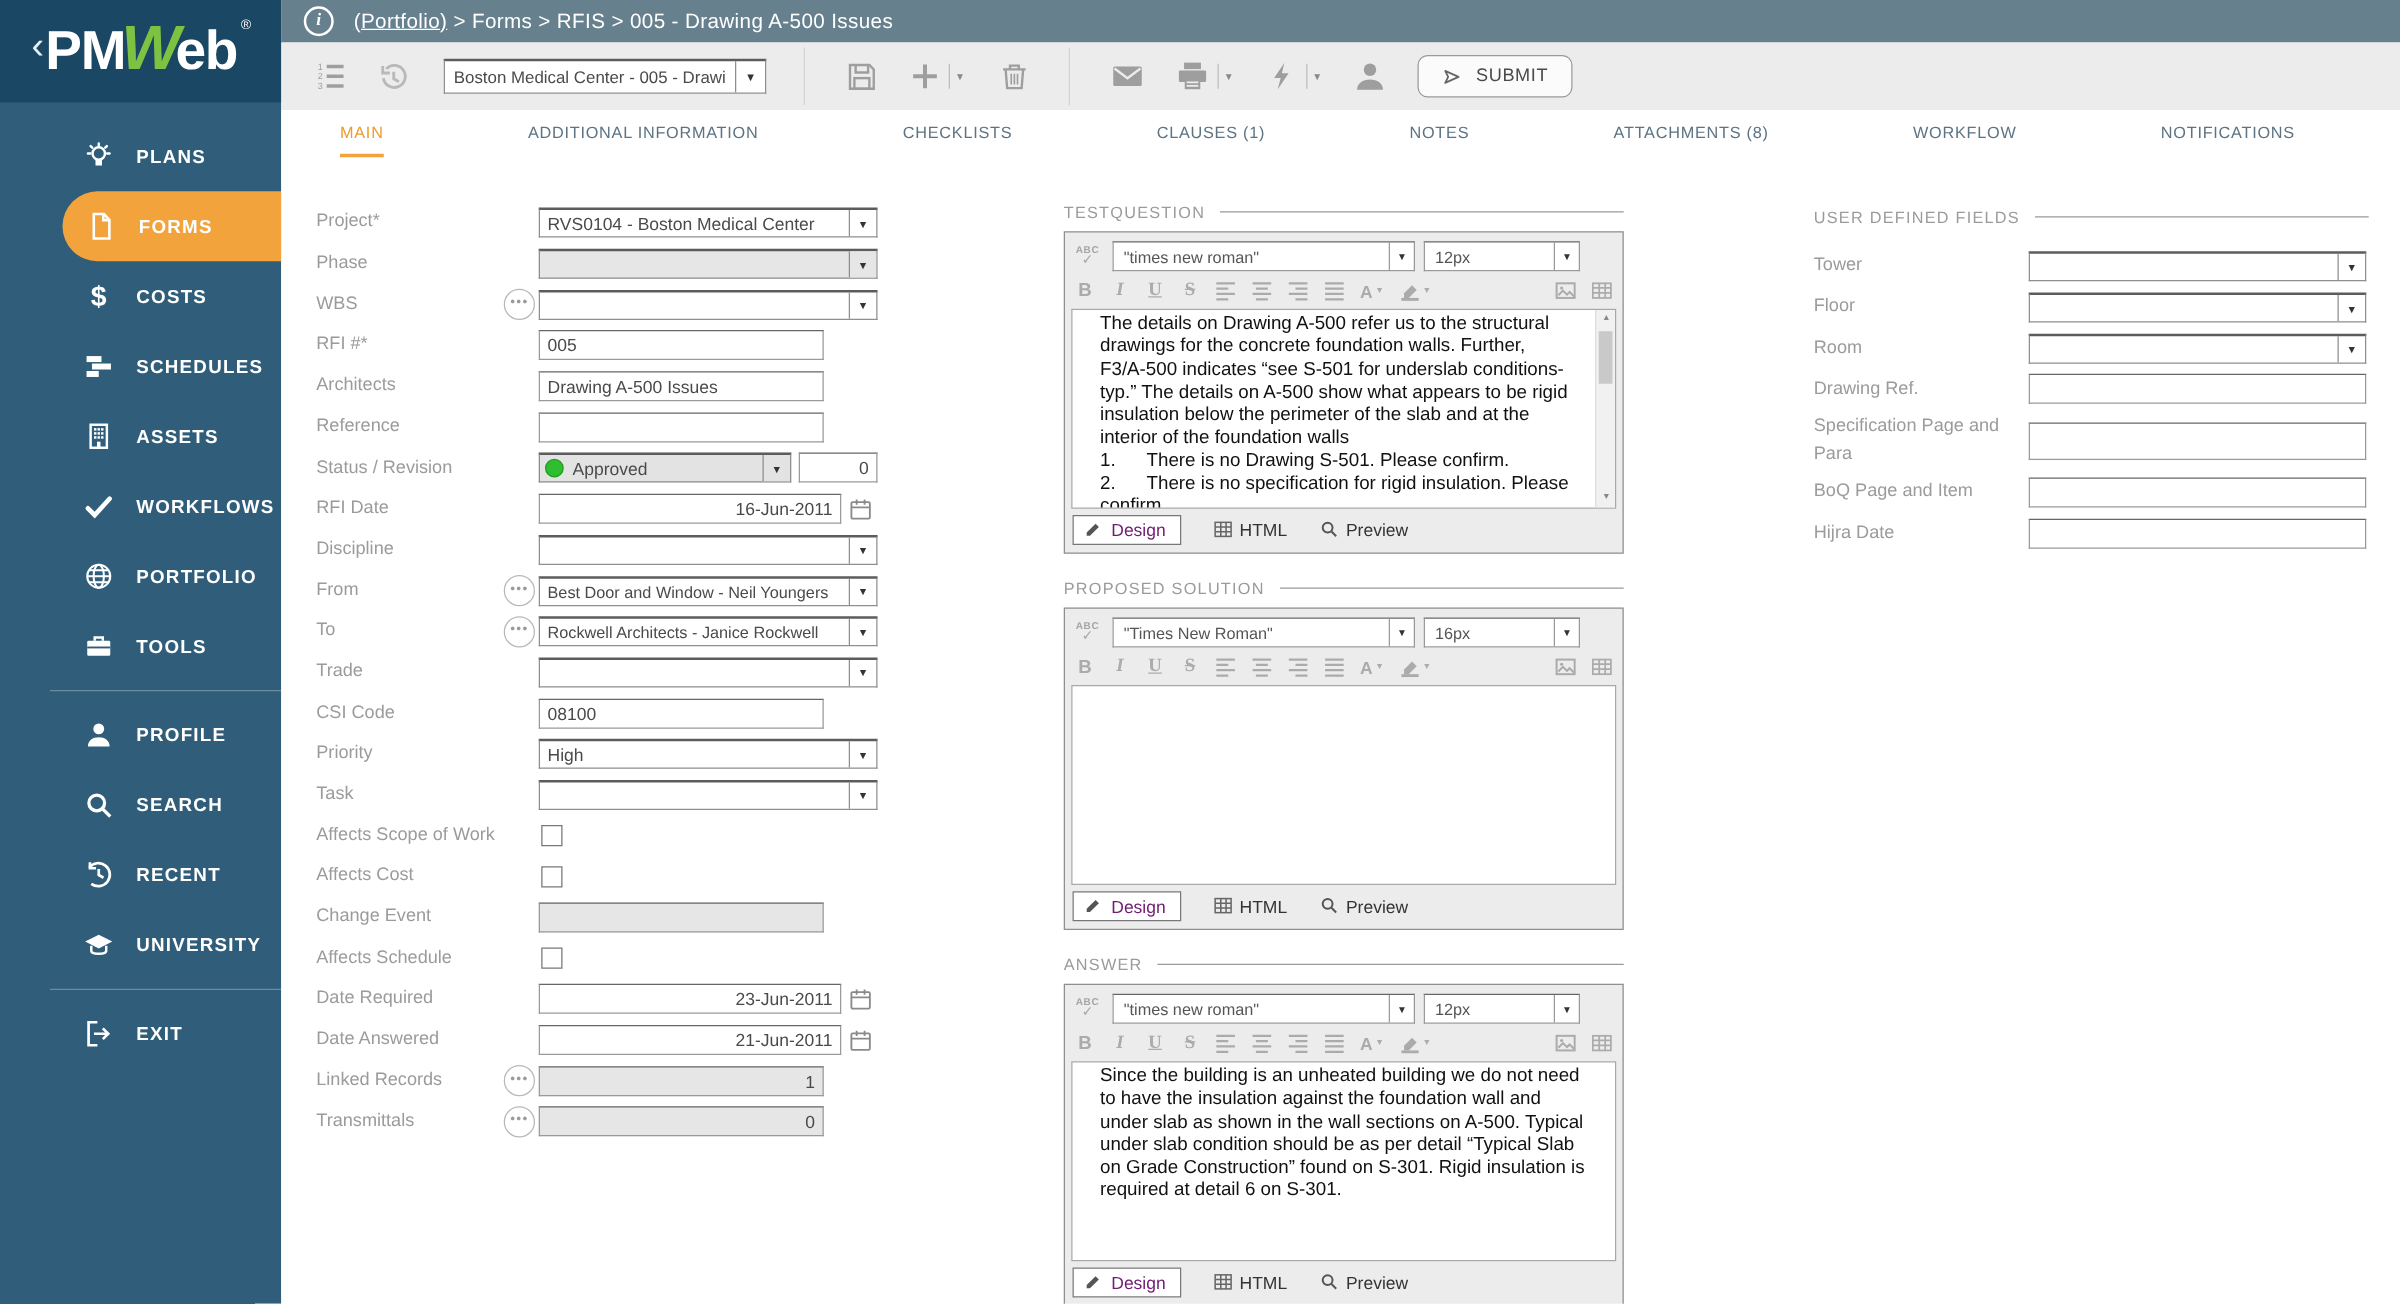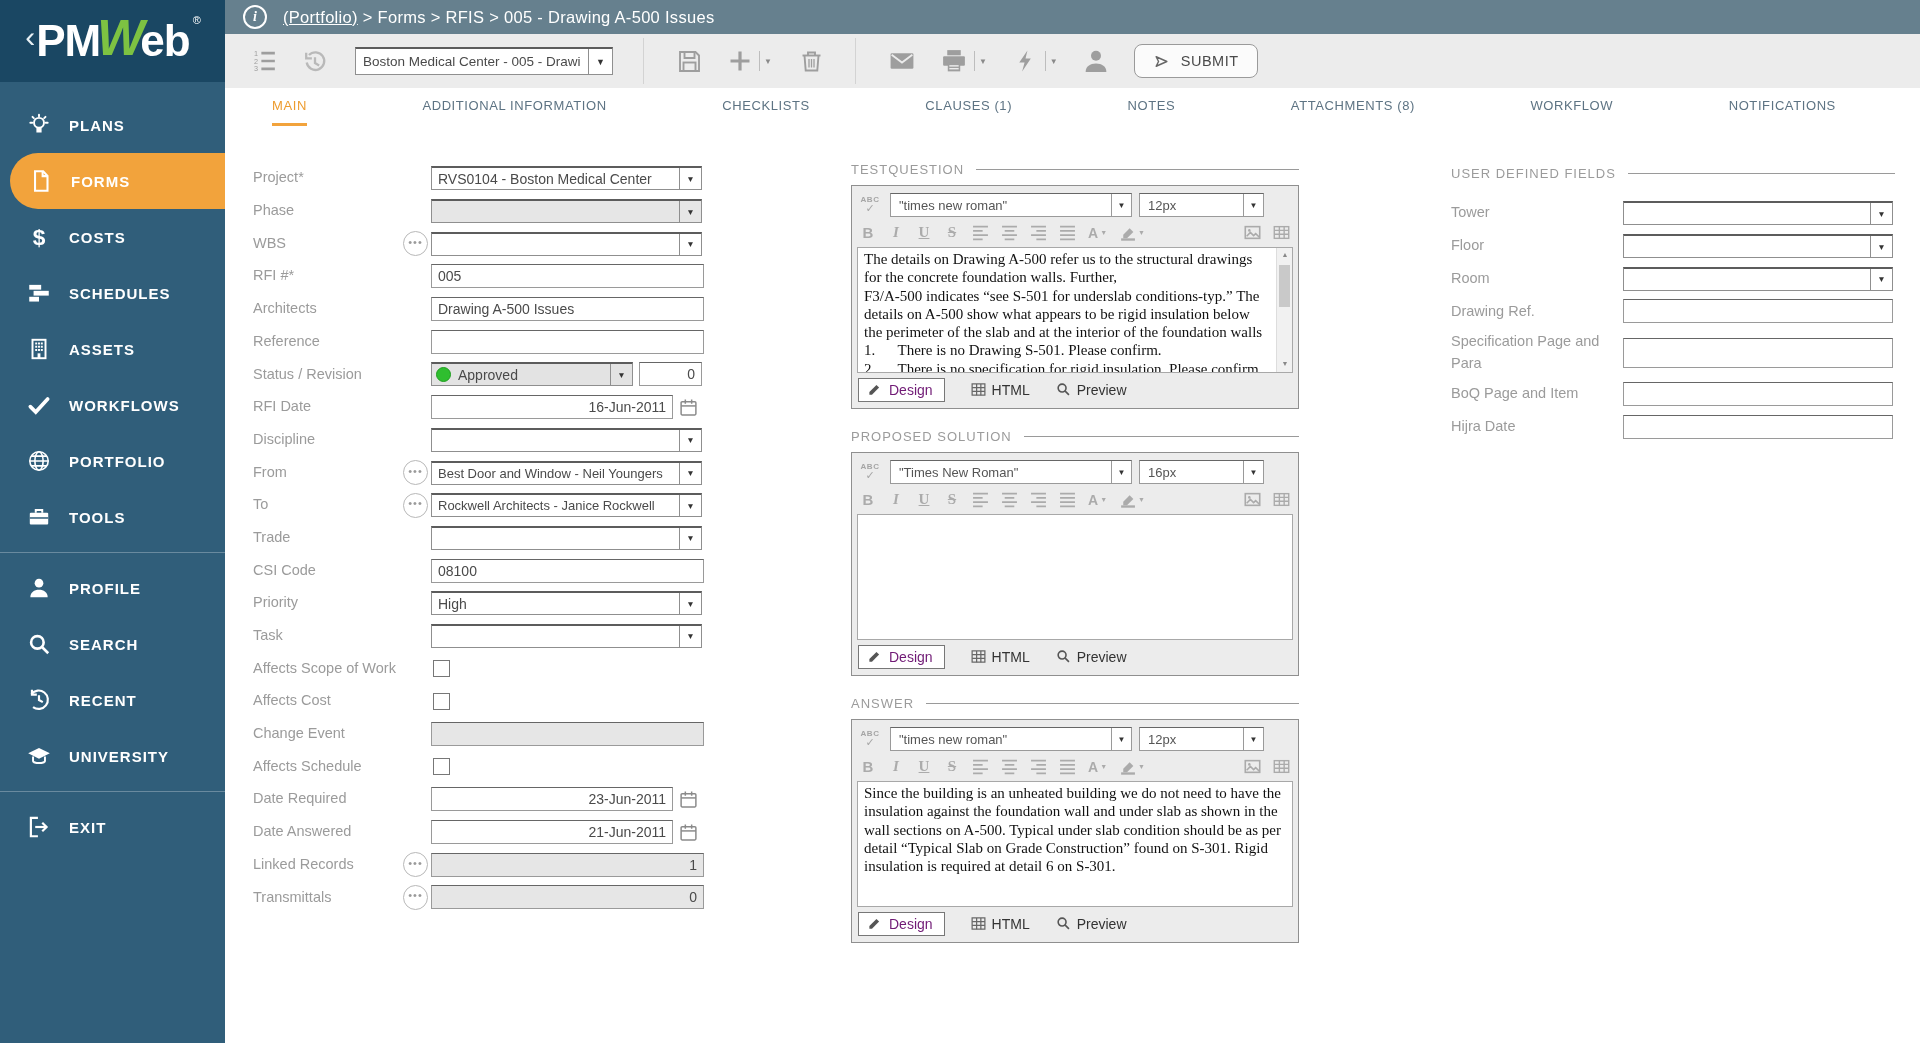--- a/index.html
+++ b/index.html
@@ -11,21 +11,21 @@
   }
   svg { display:block; }
 
   
   .sidebar { position:absolute; left:0; top:0; width:225px; height:1043px; background:#305E7A; }
   .logo-box { height:82px; background:#1A4763; display:flex; align-items:center; justify-content:center; }
   .logo-text { color:#fff; font-weight:bold; font-size:44px; letter-spacing:-1px; display:flex; align-items:flex-start; }
   .logo-chev { color:#E8F1F5; font-size:30px; font-weight:normal; margin:4px 2px 0 0; }
   .logo-w { color:#7DC242; font-style:italic; font-size:50px; line-height:0.9; margin:0 -3px; }
   .logo-reg { font-size:11px; font-weight:normal; margin:-2px 0 0 3px; }
-  .nav { padding-top:15px; }
+  .nav { padding-top:15px;padding-left:40px; }
   .nav-item { height:56px; display:flex; align-items:center; padding-left:24px; color:#fff; cursor:pointer; }
   .nav-item.active { background:#F2A33C; border-radius:28px 0 0 28px; margin-left:10px; padding-left:16px; }
   .nav-icon { width:30px; height:30px; margin-right:15px; display:flex; align-items:center; justify-content:center; flex-shrink:0; }
   .nav-label { font-size:15px; font-weight:600; letter-spacing:1px; }
   .nav-div { height:1px; background:rgba(255,255,255,.28); margin:7px 0; }
 
   
   .topstrip { position:absolute; left:225px; top:0; right:0; height:34px; background:#66808E;
               display:flex; align-items:center; padding-left:18px; color:#fff; }
   .info-circ { width:24px; height:24px; border:2px solid #fff; border-radius:50%; display:flex;
@@ -71,21 +71,21 @@
           display:flex; align-items:center; justify-content:center; font-size:11px; letter-spacing:1px;
           cursor:pointer; padding-bottom:4px; }
   .sel { height:24px; width:271px; border:1px solid #8f8f8f; border-top:2px solid #5c5c5c; background:#fff;
          display:flex; align-items:stretch; cursor:pointer; }
   .sel-val { flex:1; font-size:14px; color:#4a4a4a; display:flex; align-items:center; padding:0 6px;
              white-space:nowrap; overflow:hidden; }
   .sel-arrow { width:22px; border-left:1px solid #8f8f8f; display:flex; align-items:center; justify-content:center;
                font-size:8.5px; color:#333; }
   .sel.dis { background:#E6E6E6; }
   .sel.dis .sel-arrow { background:#E6E6E6; }
-  .inp { height:24px; width:273px; border:1px solid #9a9a9a; border-top-color:#666; background:#fff;
+  .inp { height:24px; width:228px; border:1px solid #9a9a9a; border-top-color:#666; background:#fff;
          font-size:14px; color:#4a4a4a; display:flex; align-items:center; padding:0 6px; }
   .inp.right { justify-content:flex-end; }
   .inp.gray { background:#E6E6E6; }
   .inp.datew { width:242px;padding-left:40px; }
   .cal-ico { margin-left:6px; cursor:pointer; }
   .chk { width:17px; height:17px; border:1px solid #777; background:#fff; margin-left:2px; cursor:pointer; }
   .dot-green { width:15px; height:15px; border-radius:50%; background:#2FBE2F; border:1px solid #1E9E1E;
                margin:0 7px 0 4px; flex-shrink:0; }
   .sel.status { width:202px; background:#E3E3E3; }
   .sel.status .sel-arrow { background:#E3E3E3; }
@@ -115,23 +115,23 @@
   .fmt { font-size:15px; font-weight:bold; color:#ABABAB; width:16px; text-align:center; cursor:pointer;
          font-family:"Liberation Serif", serif; }
   .fmt.b { font-family:"Liberation Sans",sans-serif; }
   .fmt.i { font-style:italic; }
   .fmt.u { text-decoration:underline; }
   .fmt.s { text-decoration:line-through; }
   .fmt-grp { display:flex; align-items:center; gap:2px; cursor:pointer; }
   .fmt-A { font-size:14px; font-weight:bold; color:#ABABAB; }
   .mini-caret { font-size:7px; color:#ABABAB; }
   .push-right { margin-left:auto; }
-  .ed-text { background:#fff; border:1px solid #A8A8A8; height:126px; overflow:hidden; position:relative;
-             font-family:Liberation Serif, serif; font-size:15px; line-height:1.22; color:#111;
-             padding:2px 6px; white-space:pre-wrap; margin-top:1px; }
+  .ed-text { background:#fff; border:1px solid #A8A8A8; height:160px; overflow:hidden; position:relative;
+             font-family:Liberation Sans, sans-serif; font-size:15px; line-height:1.22; color:#111;
+             padding:2px 22px; white-space:pre-wrap; margin-top:1px; }
   .ed-text.scr { padding-right:24px; }
   .vscroll { position:absolute; right:0; top:0; bottom:0; width:16px; background:#F1F1F1; border-left:1px solid #DDD; }
   .vs-arrow { position:absolute; left:0; width:16px; height:15px; display:flex; align-items:center;
               justify-content:center; font-size:7px; color:#888; cursor:pointer; }
   .vs-arrow.up { top:0; }
   .vs-arrow.dn { bottom:0; }
   .vs-thumb { position:absolute; left:2px; right:2px; top:17px; height:42px; background:#C9C9C9; cursor:pointer; }
   .ed-footer { display:flex; align-items:center; height:30px; gap:26px; padding:3px 1px 0; }
   .btn-design { display:flex; align-items:center; gap:7px; background:#fff; border:1px solid #777;
                 padding:3px 11px 3px 8px; font-size:14px; color:#701a75; cursor:pointer; }

